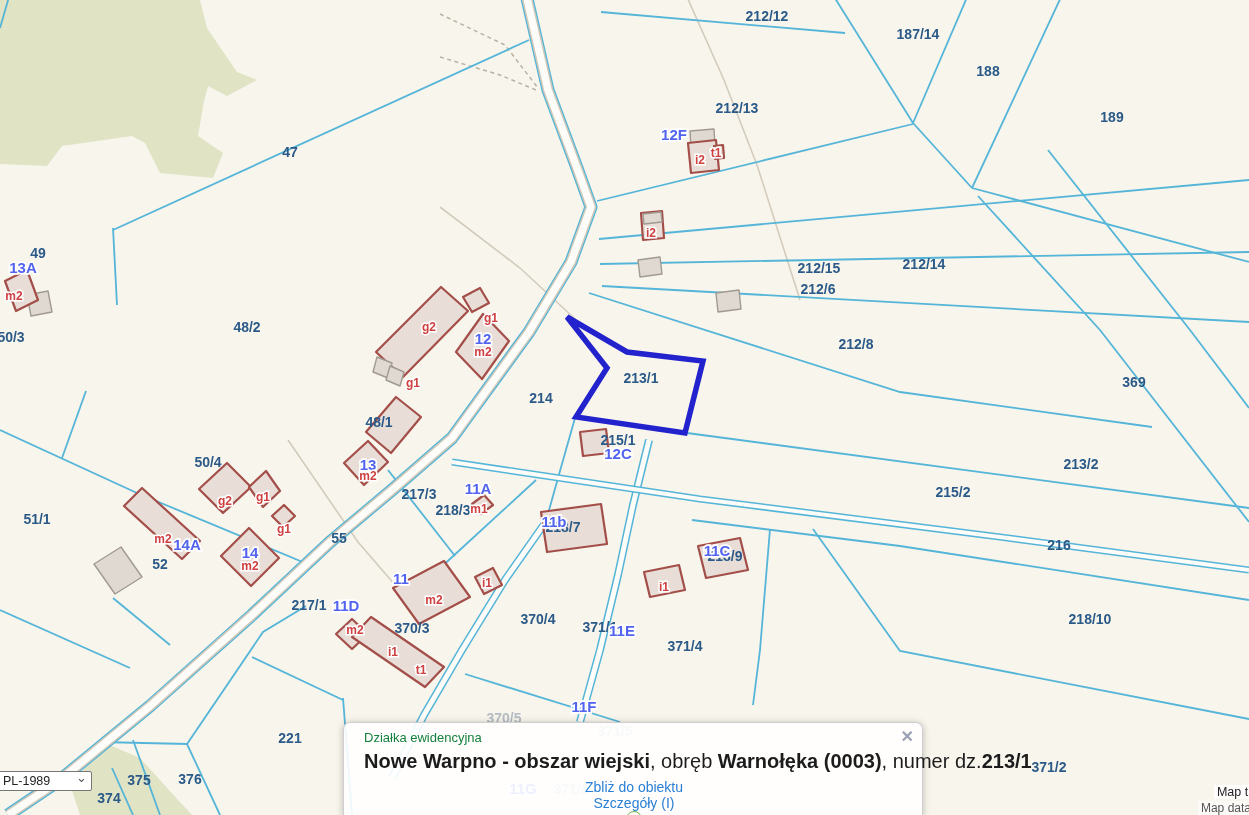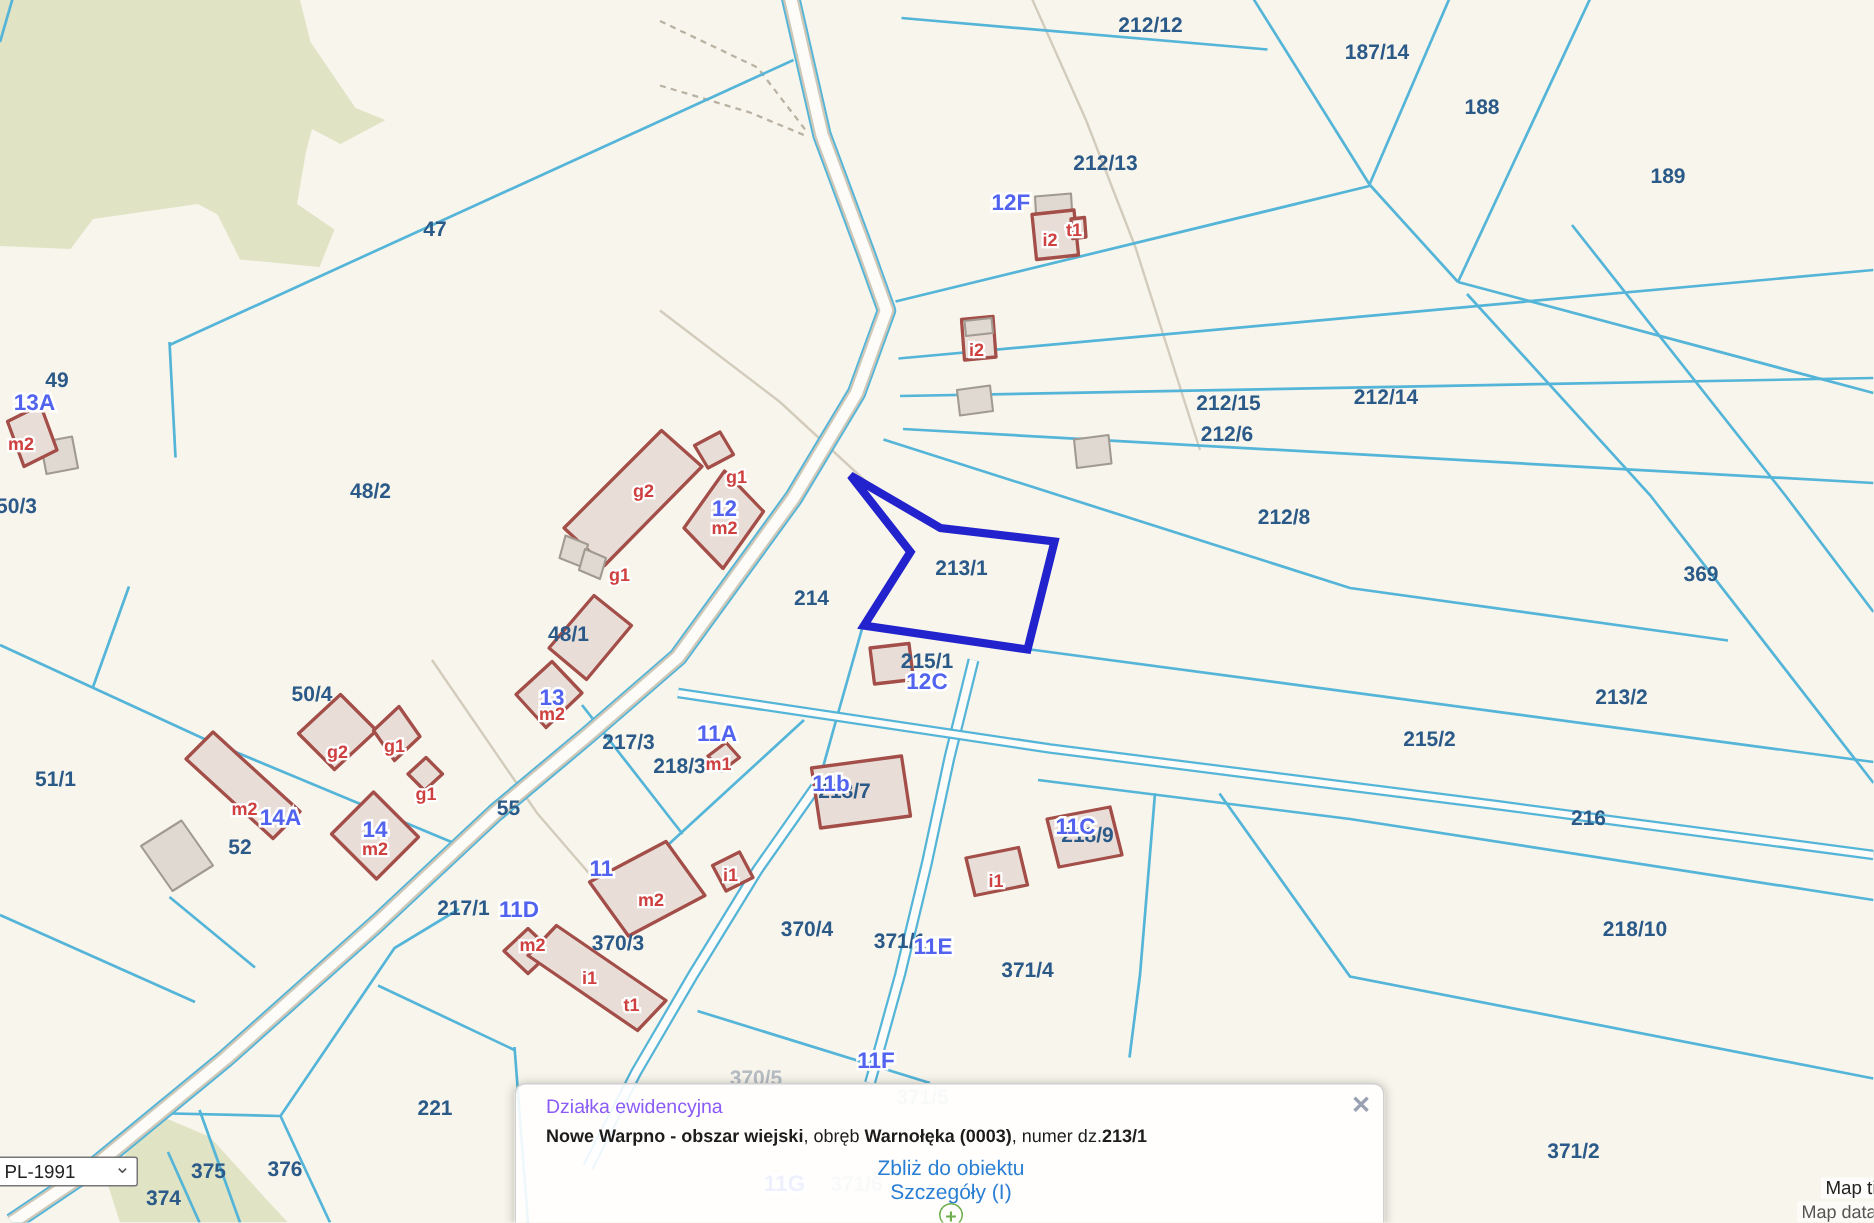--- a/index.html
+++ b/index.html
@@ -37,22 +37,22 @@
   .lbl-muted{font-size:14px;font-weight:700;fill:#b5bcc4;text-anchor:middle;}
   .lbl-addr{font-size:15px;font-weight:700;fill:var(--address-label);stroke:#ffffff;stroke-width:3.4px;paint-order:stroke;text-anchor:middle;}
   .lbl-bld{font-size:12px;font-weight:700;fill:var(--building-label);stroke:#ffffff;stroke-width:3px;paint-order:stroke;text-anchor:middle;}
   
   .popup{
     position:absolute;left:343px;top:722px;width:580px;height:94px;
     background:rgba(255,255,255,0.9);border:1px solid #cfcfcf;border-bottom:none;
     border-radius:7px 7px 0 0;box-shadow:0 1px 7px rgba(0,0,0,0.25);
     box-sizing:border-box;padding:7px 18px 0 20px;
   }
-  .popup-title{font-size:13px;color:#8b5cf6;margin-bottom:5px;}
-  .popup-main{font-size:12px;color:#1c1c1c;margin-bottom:6px;white-space:nowrap;}
+  .popup-title{font-size:13px;color:#15803d;margin-bottom:5px;}
+  .popup-main{font-size:20px;color:#1c1c1c;margin-bottom:6px;white-space:nowrap;}
   .popup-main .b{font-weight:700;}
   .popup-id{font-size:14px;color:#8e8e8e;margin-bottom:7px;}
   .popup-links{font-size:14px;display:flex;align-items:center;flex-direction:column;}
   .plink{color:#2a7fd4;cursor:pointer;text-decoration:none;}
   .gap24{width:24px;} .gap14{width:14px;} .gap12{width:12px;}
   .plus-circle{
     width:16px;height:16px;border:1.6px solid #6fae4e;border-radius:50%;
     color:#6fae4e;font-size:13px;font-weight:700;line-height:15px;text-align:center;
     box-sizing:border-box;cursor:pointer;
   }
@@ -280,19 +280,19 @@
     <span class="gap24"></span>
     <span class="plink">Szczegóły (I)</span>
     <span class="gap14"></span>
     <span class="plus-circle">+</span>
     <span class="gap12"></span>
     <span class="plink">Nowe</span>
   </div>
 </div>
 
 <div class="crs-select">
-  <span>PL-1991</span>
+  <span>PL-1989</span>
   <span class="crs-chevron">⌄</span>
 </div>
 <div class="coords">5.0   E: 194282.0</div>
 
 <div class="attr1">Map ti</div>
 <div class="attr2">Map data</div>
 
 </body></html>

